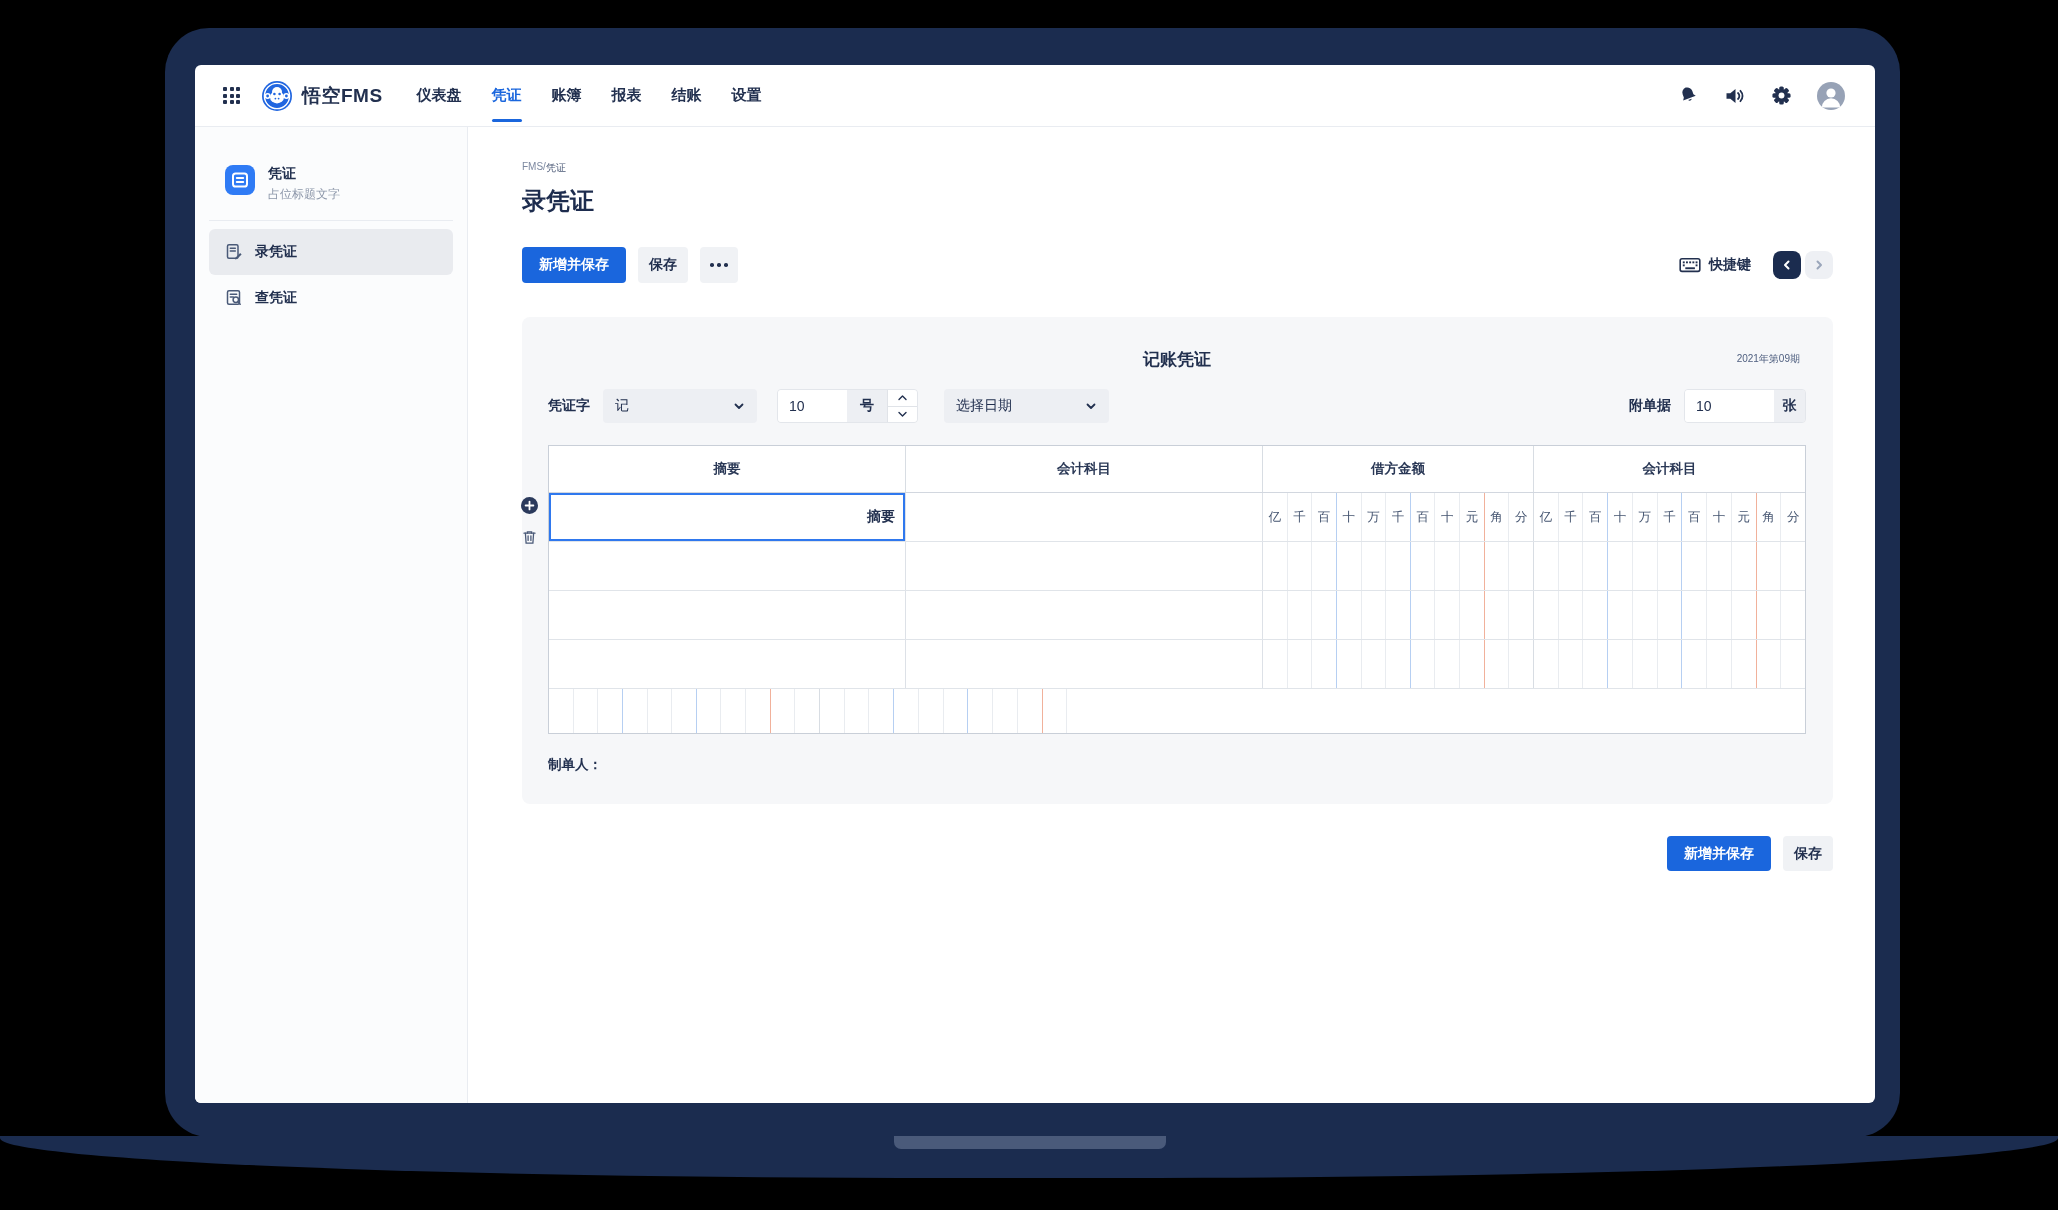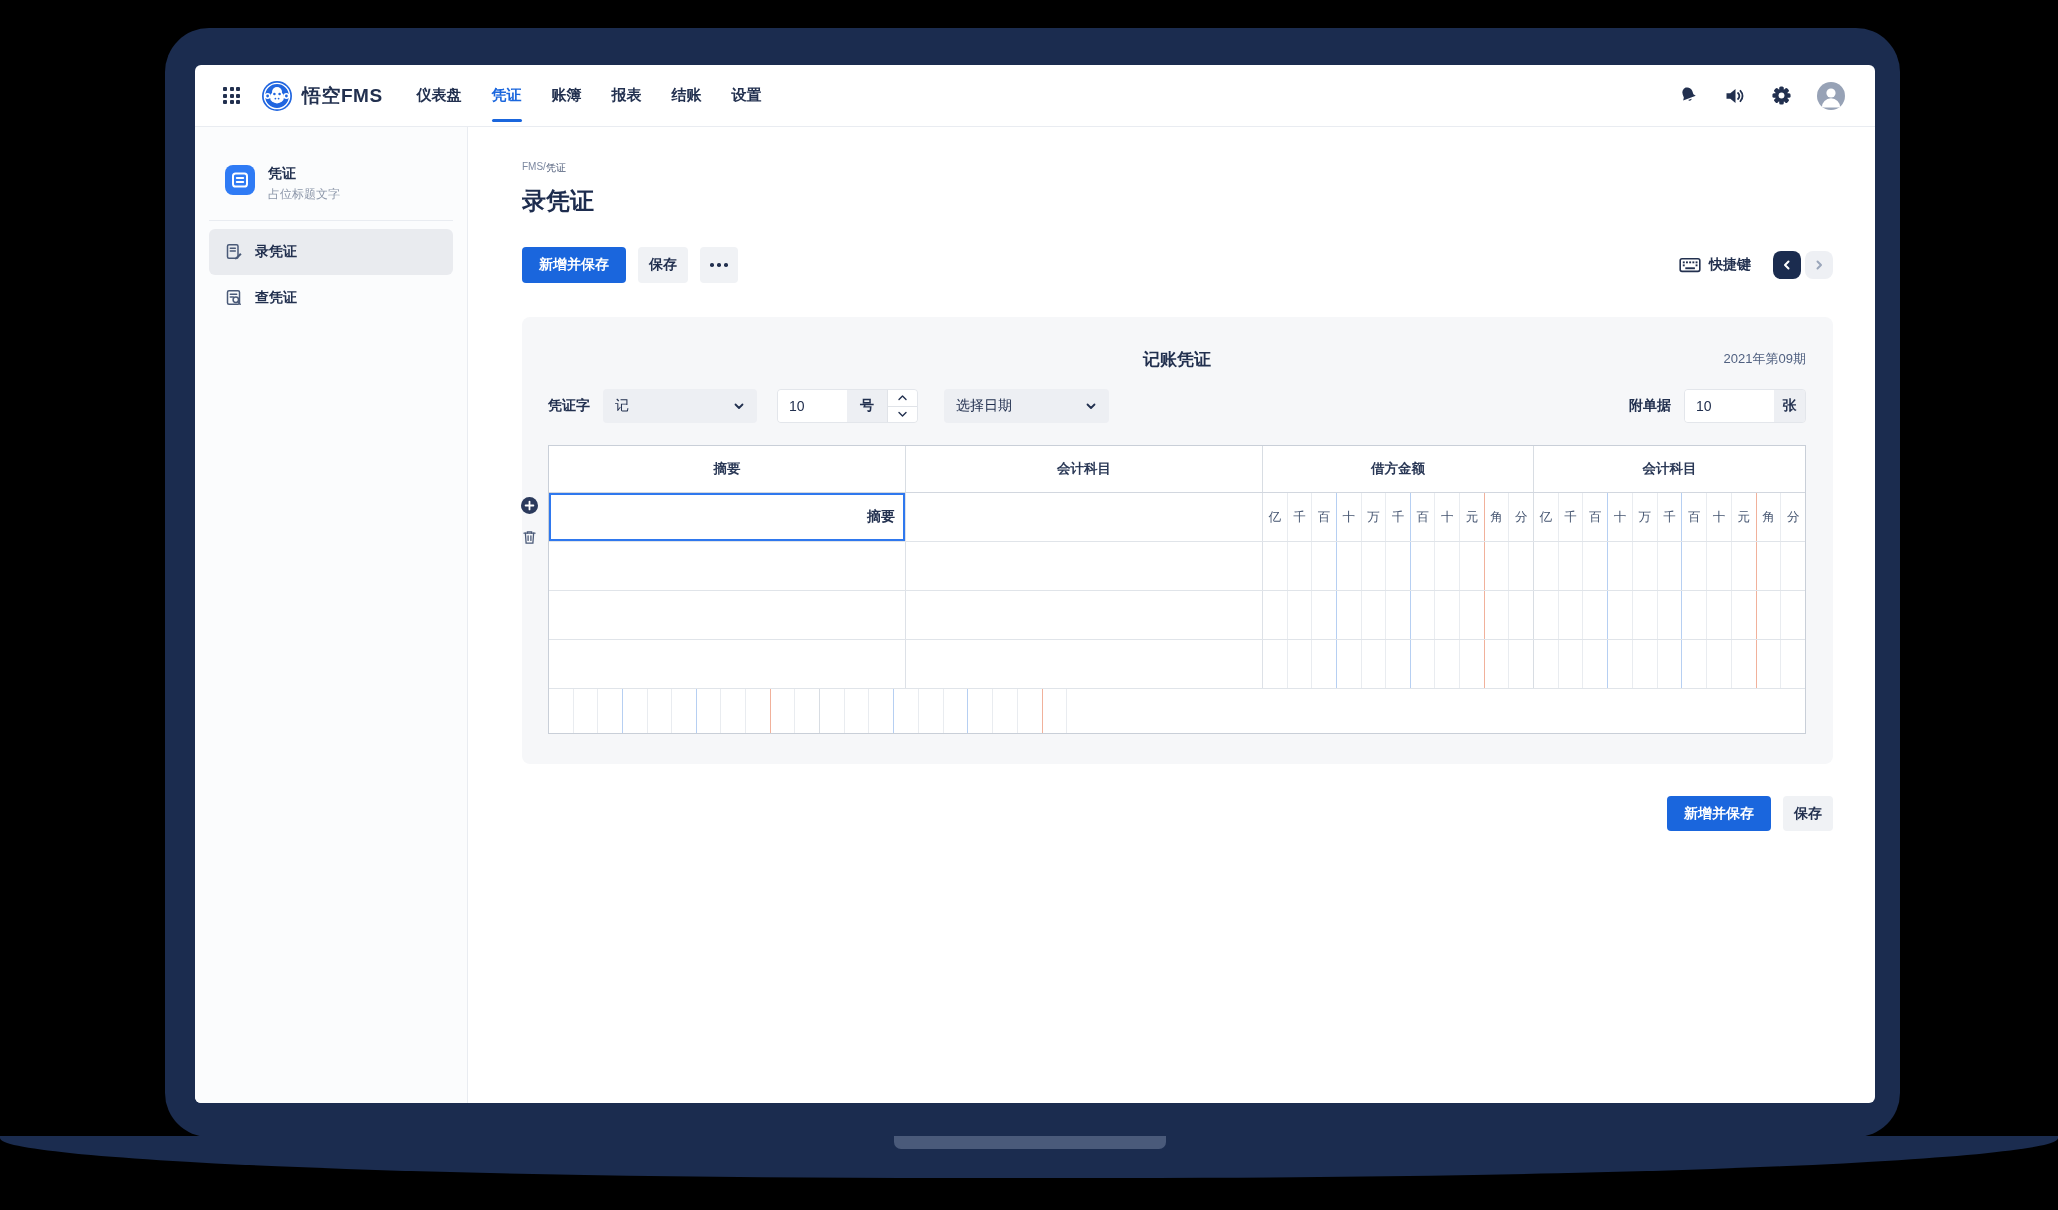--- a/index.html
+++ b/index.html
@@ -53,21 +53,21 @@
   .toolbar-right{margin-left:auto;display:flex;align-items:center}
   .shortcut{display:flex;align-items:center;gap:8px;font-size:14px;font-weight:600;color:#22304f;cursor:pointer}
   .pager{display:flex;gap:4px;margin-left:22px}
   .pager-btn{width:28px;height:28px;border-radius:8px;display:flex;align-items:center;justify-content:center;cursor:pointer}
   .pager-btn.dark{background:#1b2c4f}
   .pager-btn.light{background:#eef0f4}
   
   .card{margin-top:34px;background:#f6f7f9;border-radius:8px;padding:24px 27px 30px 26px;box-sizing:border-box}
   .card-head{position:relative;height:36px;display:flex;align-items:center;justify-content:center}
   .card-title{font-size:17px;font-weight:700;color:#22304f}
-  .card-period{position:absolute;right:0;font-size:13px;color:#506080}
+  .card-period{position:absolute;right:6px;font-size:10px;color:#506080}
   .fields{display:flex;align-items:center;margin-top:12px}
   .field-label{font-size:14px;font-weight:600;color:#22304f;margin-right:13px}
   .select{height:34px;background:#edeff3;border-radius:4px;display:flex;align-items:center;justify-content:space-between;
           padding:0 12px;font-size:14px;color:#22304f;cursor:pointer;box-sizing:border-box}
   .select-word{width:154px;margin-right:20px}
   .select-date{width:165px}
   .numgroup{display:flex;height:34px;border-radius:4px;overflow:hidden;margin-right:26px;
             border:1px solid #e3e6eb;box-sizing:border-box;background:#edeff3}
   .num-input{width:58px;background:#fff;display:flex;align-items:center;padding-left:11px;font-size:14px;cursor:text}
   .num-suffix{width:40px;display:flex;align-items:center;justify-content:center;font-size:14px;font-weight:600}
@@ -512,20 +512,21 @@
                     <div class="dcell"></div>
                     <div class="dcell sep-red"></div>
                     <div class="dcell"></div>
                     <div class="dcell"></div>
                   </div>
                 </div>
             </div>
           </div>
         </div>
 
+        <div class="preparer">制单人：</div>
       </div>
 
       <div class="page-footer">
         <div class="btn btn-primary">新增并保存</div>
         <div class="btn btn-ghost" style="margin-left:0">保存</div>
       </div>
     </div>
   </div>
 </div>
 

